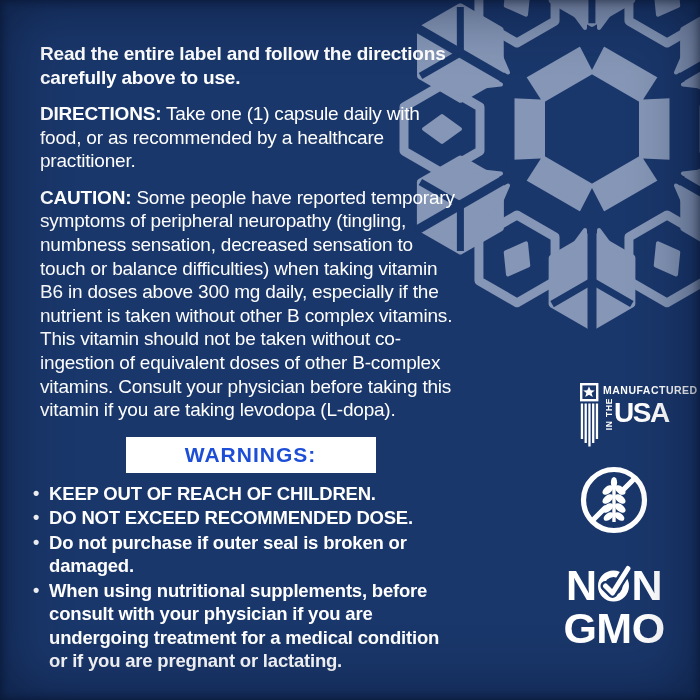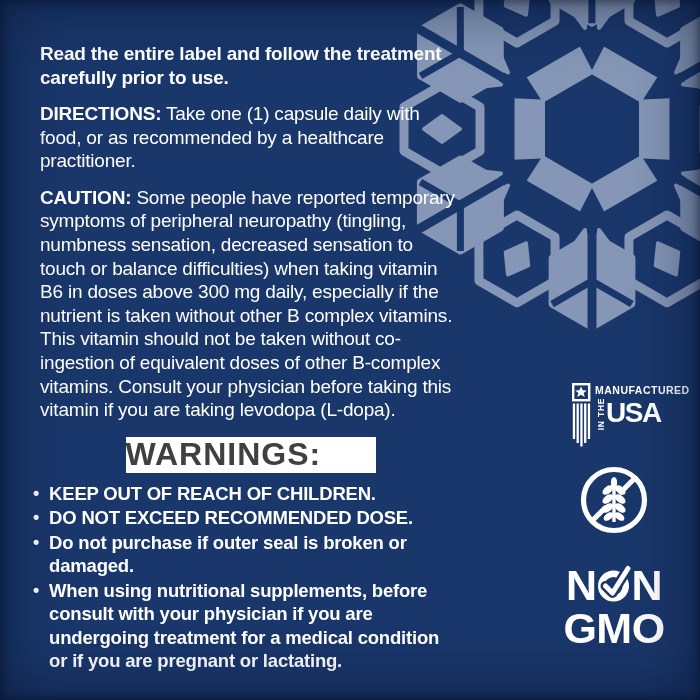--- a/index.html
+++ b/index.html
@@ -11,33 +11,33 @@
   }
   
   .flake{position:absolute;left:377px;top:-86px;width:430px;height:430px;}
   
   .content{position:absolute;left:40px;top:42px;width:421px;}
   .intro{margin:0 0 13px 0;font-size:19px;line-height:23.5px;font-weight:700;letter-spacing:-0.2px;}
   .para{margin:0 0 13px 0;font-size:19px;line-height:23.6px;letter-spacing:-0.2px;}
   .para b{font-weight:700;}
   .warnings-box{
     width:250px;height:36px;margin:15px auto 9px auto;
-    background:#ffffff;color:#404040;
-    display:flex;align-items:center;justify-content:flex-start;
-    font-size:32px;font-weight:700;letter-spacing:1px;
+    background:#ffffff;color:#1d4ed8;
+    display:flex;align-items:center;justify-content:center;
+    font-size:21px;font-weight:700;letter-spacing:1px;
   }
   ul.warnlist{list-style:none;margin:0;padding:0;margin-left:-7px;}
   ul.warnlist li{
     display:flex;gap:10px;font-size:18.5px;line-height:23.5px;
     font-weight:700;letter-spacing:-0.2px;margin-bottom:1px;
   }
   ul.warnlist .dot{flex:0 0 auto;font-size:18px;line-height:23.5px;}
   
   .right-col{position:absolute;left:552px;top:383px;width:124px;display:flex;flex-direction:column;align-items:center;}
-  .usa-badge{display:flex;align-items:flex-start;gap:4px;align-self:flex-start;padding-left:20px;}
+  .usa-badge{display:flex;align-items:flex-start;gap:4px;align-self:flex-start;margin-left:8px;padding-left:20px;}
   .usa-textcol{display:flex;flex-direction:column;}
   .manufactured{font-size:10.5px;font-weight:700;letter-spacing:0.5px;line-height:12px;margin-top:1px;}
   .usa-row{display:flex;align-items:stretch;margin-top:1px;}
   .inthe-wrap{position:relative;width:11px;height:33px;}
   .inthe-wrap span{
     position:absolute;left:50%;top:50%;
     transform:translate(-50%,-50%) rotate(-90deg);
     white-space:nowrap;font-size:8.5px;font-weight:700;letter-spacing:0.8px;
   }
   .usa-big{font-size:28px;font-weight:700;line-height:32px;letter-spacing:-1.5px;}
@@ -80,21 +80,21 @@
         <use href="#sector" transform="rotate(60)"></use>
         <use href="#sector" transform="rotate(120)"></use>
         <use href="#sector" transform="rotate(180)"></use>
         <use href="#sector" transform="rotate(240)"></use>
         <use href="#sector" transform="rotate(300)"></use>
       </g>
     </svg>
   </div>
 
   <div class="content">
-    <p class="intro">Read the entire label and follow the treatment carefully prior to use.</p>
+    <p class="intro">Read the entire label and follow the directions carefully above to use.</p>
 
     <p class="para"><b>DIRECTIONS:</b> <span>Take one (1) capsule daily with food, or as recommended by a healthcare practitioner.</span></p>
 
     <p class="para"><b>CAUTION:</b> <span>Some people have reported temporary symptoms of peripheral neuropathy (tingling, numbness sensation, decreased sensation to touch or balance difficulties) when taking vitamin B6 in doses above 300 mg daily, especially if the nutrient is taken without other B complex vitamins. This vitamin should not be taken without co-ingestion of equivalent doses of other B-complex vitamins. Consult your physician before taking this vitamin if you are taking levodopa (L-dopa).</span></p>
 
     <div class="warnings-box">
       <span>WARNINGS:</span>
     </div>
 
     <ul class="warnlist">

